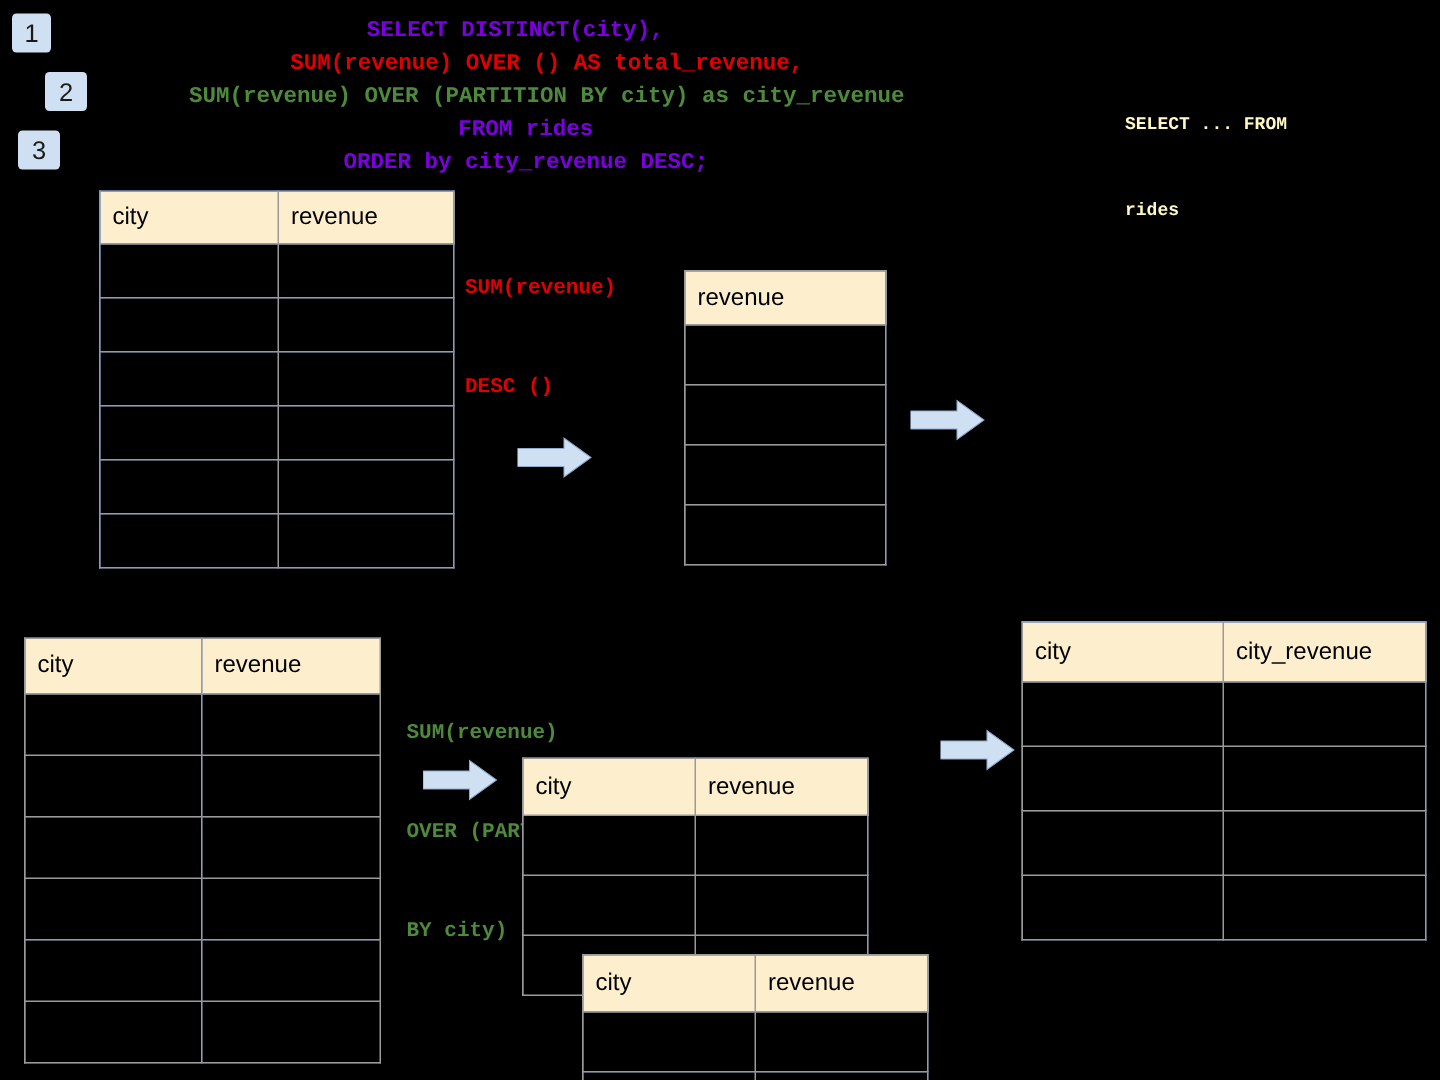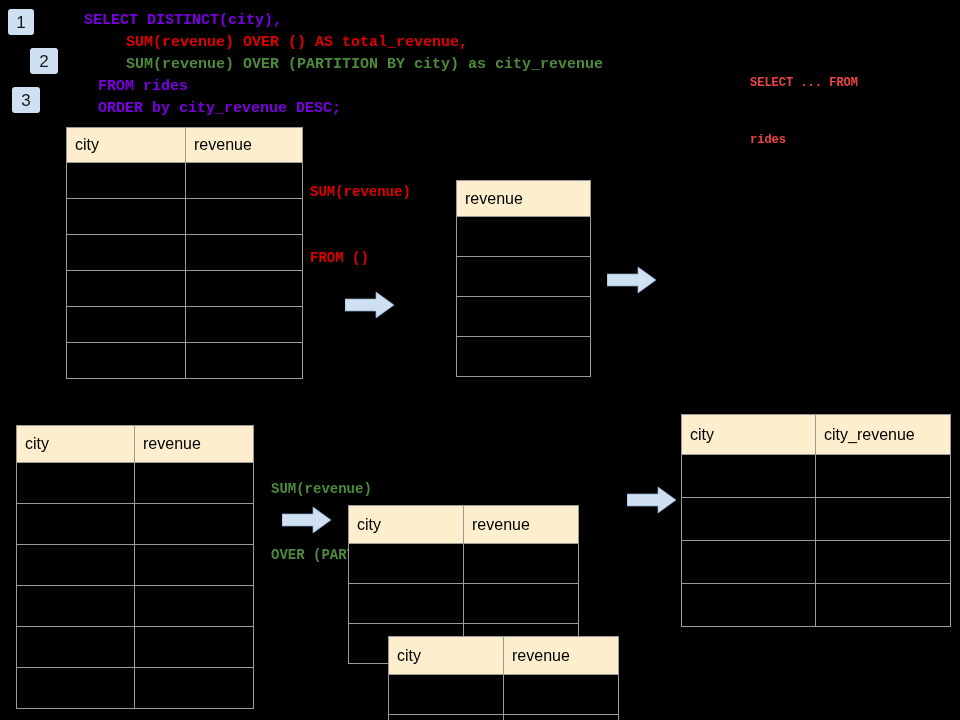--- a/index.html
+++ b/index.html
@@ -34,30 +34,30 @@
   
   .code {
     position: absolute;
     font-family: "Liberation Mono", "DejaVu Sans Mono", monospace;
     font-size: 15px;
     font-weight: bold;
     line-height: 22px;
     white-space: pre;
     letter-spacing: 0px;
   }
-  .code-line { white-space: pre; }
+  .code-line { white-space: pre; text-align: center; }
 
   .sql-note {
     position: absolute;
     font-family: "Liberation Mono", "DejaVu Sans Mono", monospace;
     font-size: 12px;
     font-weight: bold;
     line-height: 19px;
     white-space: pre;
-    color: #ef4444;
+    color: #fef9c3;
   }
 
   
   .anno {
     position: absolute;
     font-family: "Liberation Mono", "DejaVu Sans Mono", monospace;
     font-size: 14px;
     font-weight: bold;
     line-height: 22px;
     white-space: pre;
@@ -109,26 +109,27 @@
 
   <div class="code" id="sql-block" style="left: 84px; top: 10px;"><div class="code-line" style="color: rgb(123, 0, 224); padding-left: 0px;">SELECT DISTINCT(city),</div><div class="code-line" style="color: rgb(224, 0, 0); padding-left: 42px;">SUM(revenue) OVER () AS total_revenue,</div><div class="code-line" style="color: rgb(78, 138, 60); padding-left: 42px;">SUM(revenue) OVER (PARTITION BY city) as city_revenue</div><div class="code-line" style="color: rgb(123, 0, 224); padding-left: 14px;">FROM rides</div><div class="code-line" style="color: rgb(123, 0, 224); padding-left: 14px;">ORDER by city_revenue DESC;</div></div>
 
   <div class="sql-note" id="sql-note" style="left: 750px; top: 36px;">
     <div>SELECT ... FROM</div>
     <div>rides</div>
   </div>
 
   <div class="anno" id="anno-total" style="left: 310px; top: 137px; color: rgb(224, 0, 0);">
     <div>SUM(revenue)</div>
-    <div>FROM ()</div>
+    <div>DESC ()</div>
   </div>
 
   <div class="anno" id="anno-city" style="left: 271px; top: 434px; color: rgb(78, 138, 60);">
     <div>SUM(revenue)</div>
     <div>OVER (PARTITION</div>
+    <div>BY city)</div>
   </div>
 
   <div id="tables-layer">
       <table class="tbl" style="left: 66px; top: 127px;">
         <colgroup>
           <col style="width: 119px;">
           <col style="width: 117px;">
         </colgroup>
         <thead>
           <tr style="height: 35px;">

